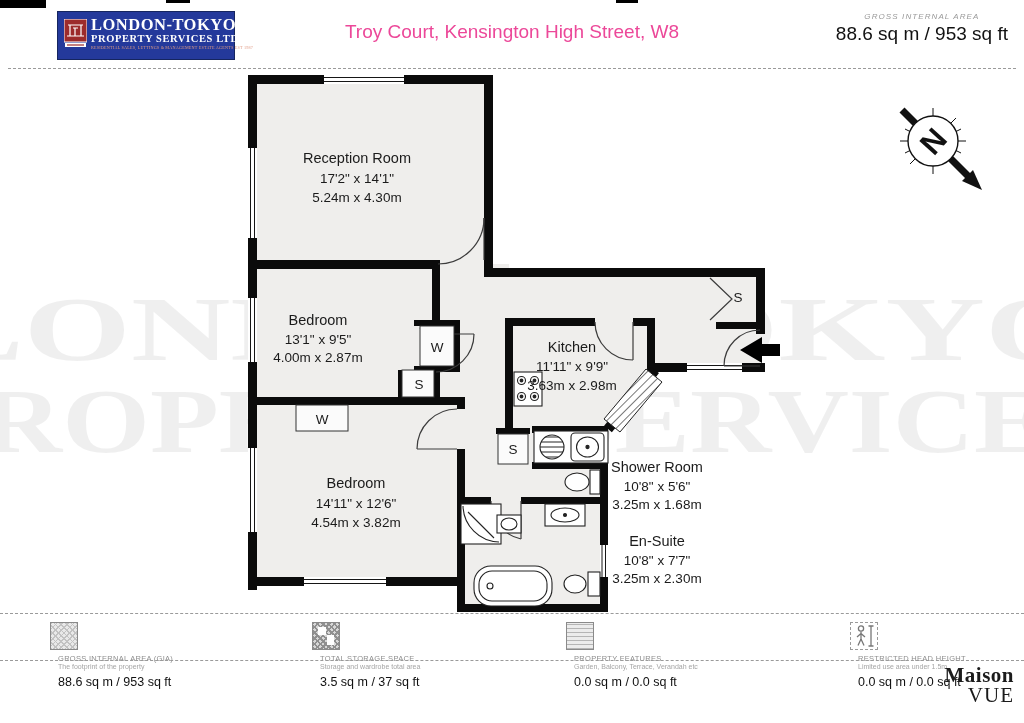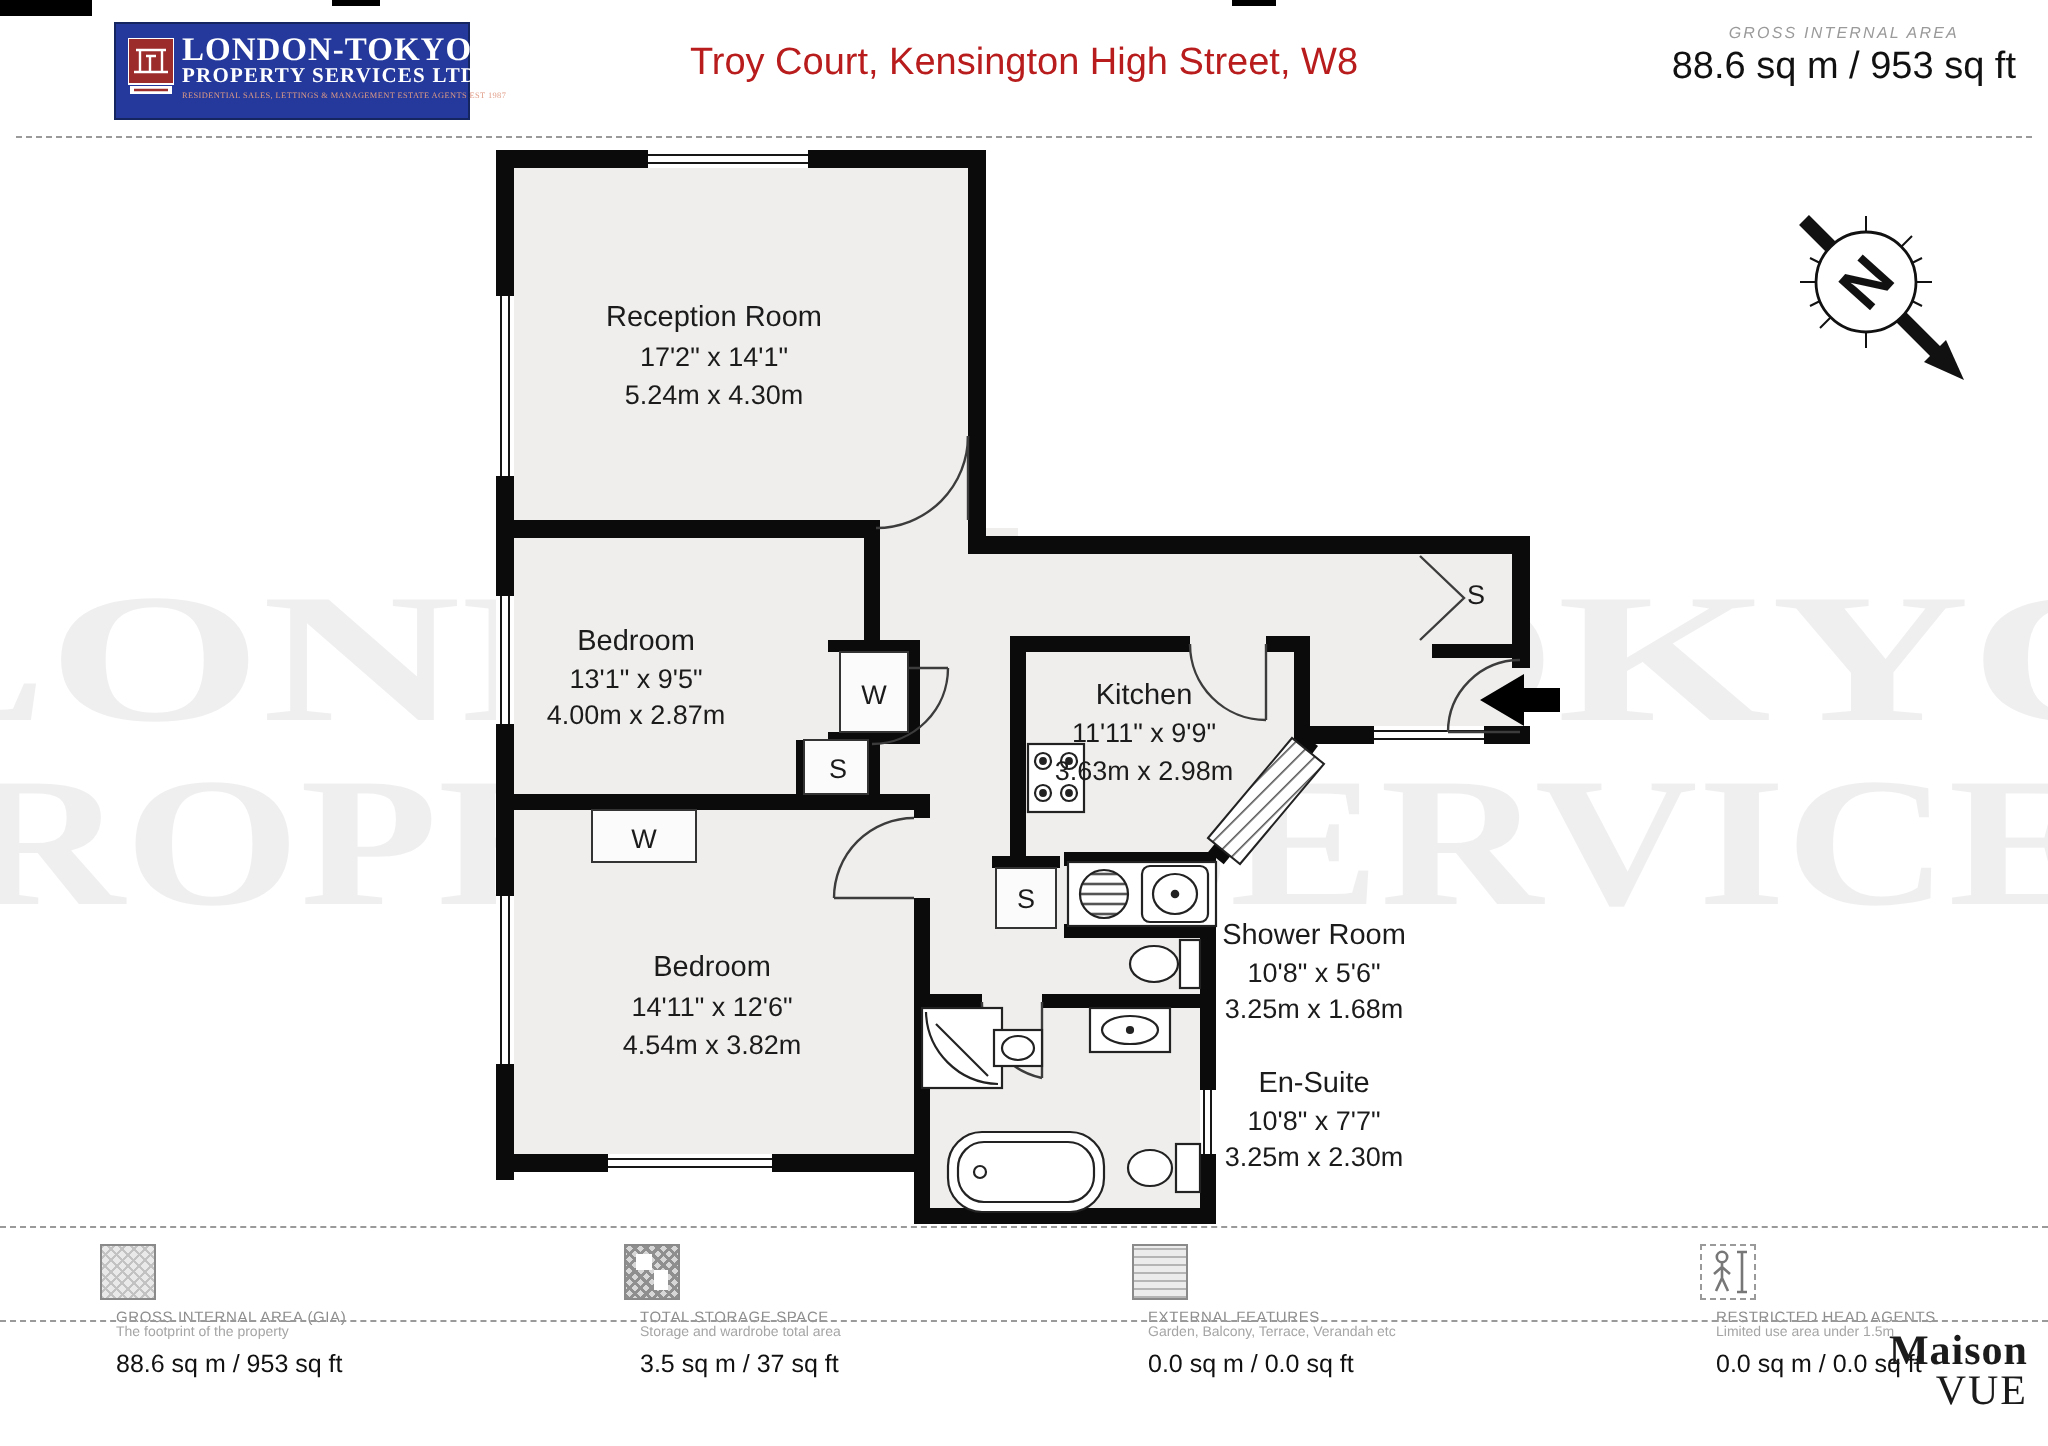--- a/index.html
+++ b/index.html
@@ -9,21 +9,21 @@
   
   .artifact{background:#000;}
   .logo-box{left:57px;top:11px;width:176px;height:47px;background:#24399b;
             border:1px solid #15255f;display:flex;align-items:center;}
   .crest{position:absolute;left:6px;top:7px;}
   .logo-text{position:absolute;left:33px;top:4px;width:140px;text-align:center;
              font-family:"Liberation Serif",serif;color:#fff;line-height:1.05;}
   .logo-l1{font-size:16.5px;font-weight:bold;letter-spacing:.5px;white-space:nowrap;}
   .logo-l2{font-size:10.5px;font-weight:bold;letter-spacing:.6px;white-space:nowrap;}
   .logo-l3{font-size:4.2px;color:#e09b85;letter-spacing:.2px;margin-top:1.5px;white-space:nowrap;}
-  .page-title{left:0;right:0;top:21px;text-align:center;font-size:19px;color:#b91c1c;}
+  .page-title{left:0;right:0;top:21px;text-align:center;font-size:19px;color:#ec4899;}
   .gia-block{right:16px;top:12px;text-align:center;}
   .gia-label{font-size:8px;color:#9a9a9a;letter-spacing:1.1px;font-style:italic;}
   .gia-value{font-size:19px;color:#111;margin-top:2px;}
   .dashed{border-top:1px dashed #9a9a9a;height:0;}
   
   .legend-item{top:616px;display:flex;align-items:flex-start;flex-direction:column;}
   .legend-icon{width:28px;height:28px;margin-top:6px;border:1px solid #8a8a8a;box-sizing:border-box;position:relative;}
   .icon-gia{background:
       repeating-linear-gradient(45deg,#c2c2c2 0 1px,transparent 1px 4px),
       repeating-linear-gradient(-45deg,#c2c2c2 0 1px,#e9e9e9 1px 4px);}
@@ -330,38 +330,38 @@
   <div class="legend-text">
     <div class="lg-title">TOTAL STORAGE SPACE</div>
     <div class="lg-sub">Storage and wardrobe total area</div>
     <div class="lg-val">3.5 sq m / 37 sq ft</div>
   </div>
 </div>
 
 <div class="abs legend-item" style="left:566px;">
   <div class="legend-icon icon-external"></div>
   <div class="legend-text">
-    <div class="lg-title">EXTERNAL FEATURES</div>
+    <div class="lg-title">PROPERTY FEATURES</div>
     <div class="lg-sub">Garden, Balcony, Terrace, Verandah etc</div>
     <div class="lg-val">0.0 sq m / 0.0 sq ft</div>
   </div>
 </div>
 
 <div class="abs legend-item" style="left:850px;">
   <div class="legend-icon icon-head">
     <svg width="22" height="24" viewBox="0 0 22 24">
       <g stroke="#777" stroke-width="1.3" fill="none">
         <circle cx="8" cy="4.5" r="2.6"></circle>
         <path d="M8 7.5 V15 M8 9.5 L4 13 M8 9.5 L12 13 M8 15 L5 21.5 M8 15 L11 21.5"></path>
         <path d="M18 2 V22 M15.5 2 H20.5 M15.5 22 H20.5"></path>
       </g>
     </svg>
   </div>
   <div class="legend-text">
-    <div class="lg-title">RESTRICTED HEAD AGENTS</div>
+    <div class="lg-title">RESTRICTED HEAD HEIGHT</div>
     <div class="lg-sub">Limited use area under 1.5m</div>
     <div class="lg-val">0.0 sq m / 0.0 sq ft</div>
   </div>
 </div>
 
 <div class="abs dashed" style="left:0;right:0;top:660px;"></div>
 
 <div class="abs disclaimer">
 </div>
 <div class="abs brand">

